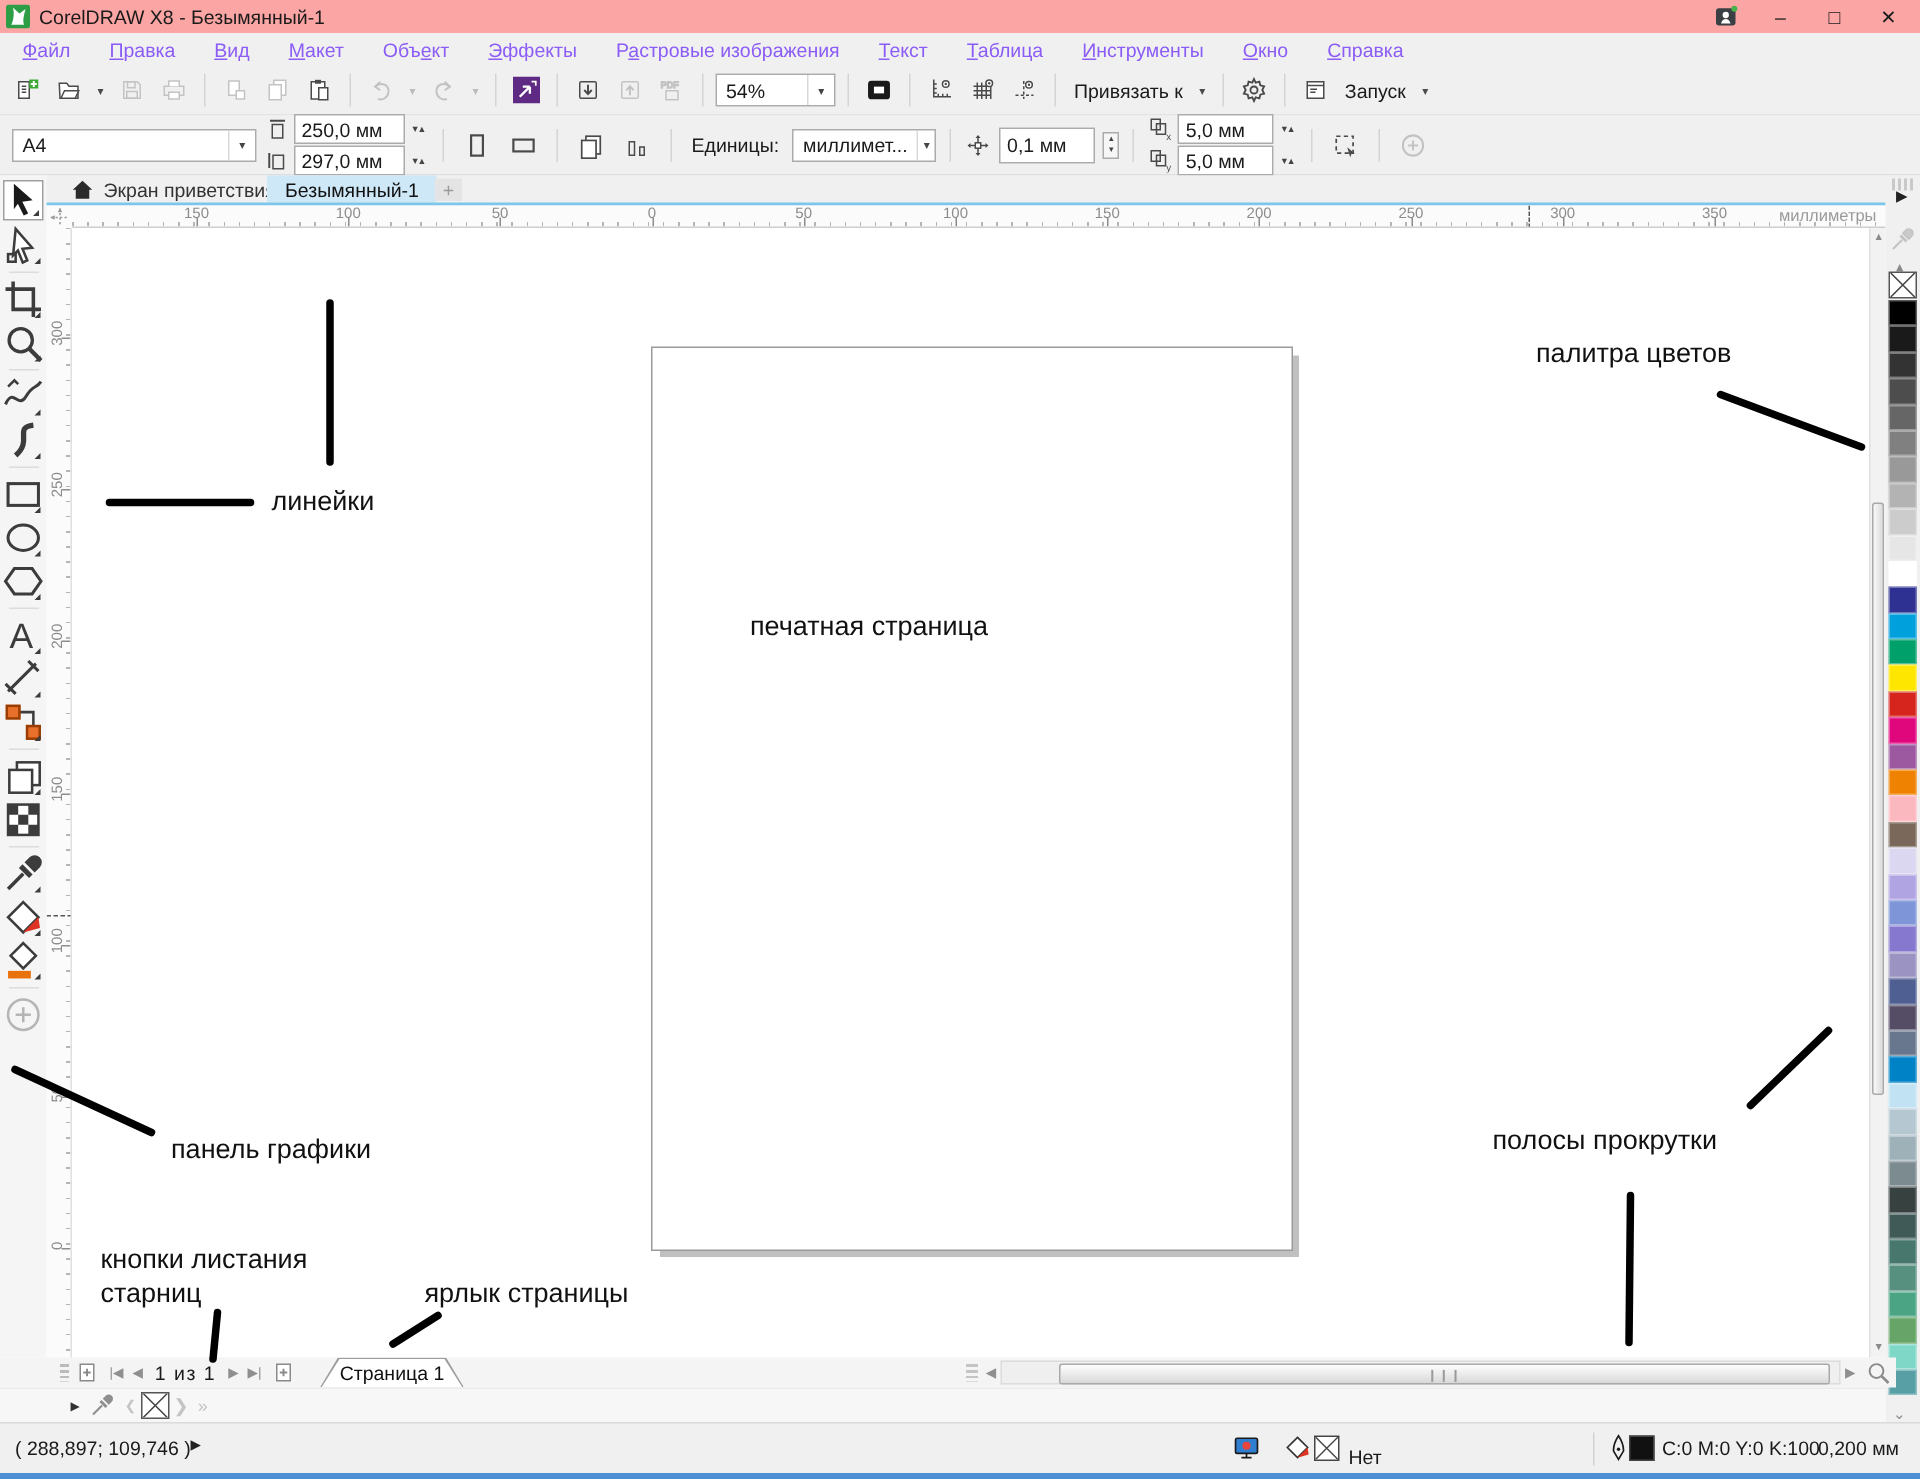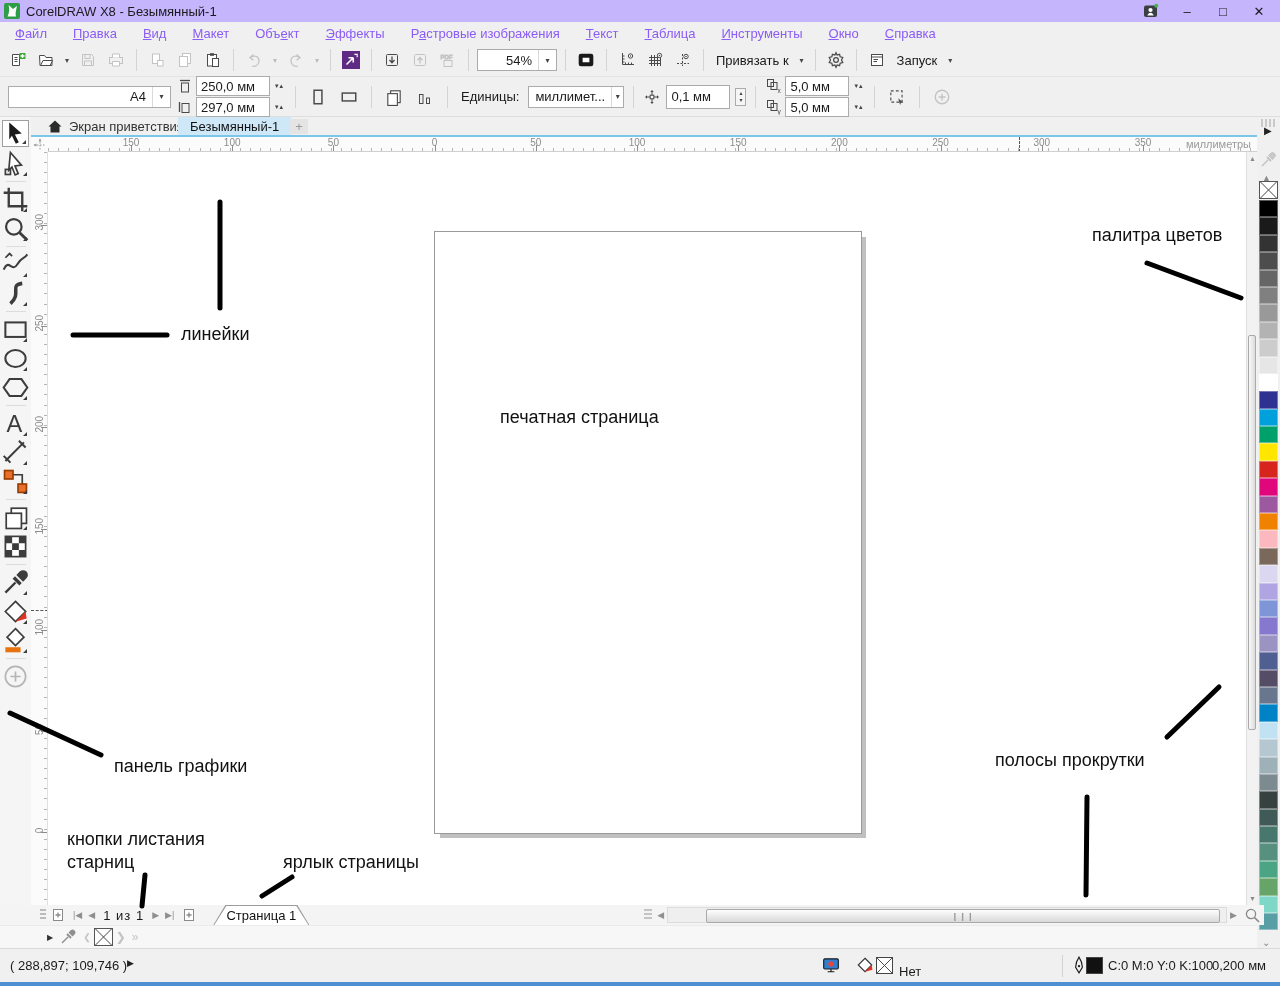--- a/index.html
+++ b/index.html
@@ -6,36 +6,36 @@
   body{font-family:"Liberation Sans",sans-serif;font-size:13px;color:#1a1a1a;background:#fff;}
   #app{position:relative;width:1280px;height:986px;background:#fff;overflow:hidden;}
   .abs{position:absolute;}
   .ic{display:inline-flex;width:18px;height:18px;align-items:center;justify-content:center;color:#4a4a4a;}
   .ic svg{width:16px;height:16px;}
   .ic.big svg{width:18px;height:18px;}
   .disabled{color:#bcbcbc !important;}
   .disabled svg *{stroke:#c3c3c3 !important;}
   .disabled svg [fill]:not([fill="none"]):not([fill="#fff"]){fill:#c9c9c9 !important;}
   
-  #titlebar{left:0;top:0;width:1280px;height:22px;background:#c4b5fd;display:flex;align-items:center;}
+  #titlebar{left:0;top:0;width:1280px;height:22px;background:#fca5a5;display:flex;align-items:center;}
   #titlebar .logo{width:16px;height:16px;margin:0 6px 0 4px;}
   #titlebar .title{font-size:13px;color:#1a1a1a;}
   #titlebar .winbtns{margin-left:auto;display:flex;align-items:center;gap:18px;padding-right:12px;}
   #titlebar .winbtn{font-size:13px;color:#1a1a1a;width:18px;text-align:center;}
   
   #menubar{left:0;top:22px;width:1280px;height:22px;background:#f0f0f0;display:flex;align-items:center;padding-left:2px;box-sizing:border-box;}
   .menu-item{padding:2px 13px;white-space:nowrap;color:#8b5cf6;}
   .menu-item u{text-decoration:underline;}
   
   #toolbar{left:0;top:44px;width:1280px;height:33px;background:#f0f0f0;display:flex;align-items:center;gap:4px;padding-left:6px;box-sizing:border-box;border-bottom:1px solid #e3e3e3;}
   .tbtn{display:inline-flex;align-items:center;justify-content:center;width:24px;height:24px;}
   .tsep{width:1px;height:22px;background:#d4d4d4;margin:0 4px;}
   .caret{font-size:8px;color:#4a4a4a;width:10px;text-align:center;}
   .combo{background:#fff;border:1px solid #ababab;height:22px;display:flex;align-items:center;box-sizing:border-box;}
-  .combo .val{padding:0 6px;flex:1;text-align:right;}
+  .combo .val{padding:0 6px;flex:1;}
   .combo .cbtn{width:17px;height:100%;display:flex;align-items:center;justify-content:center;font-size:8px;color:#444;border-left:1px solid #d9d9d9;}
   .tlabel{padding:0 4px;white-space:nowrap;}
   
   #propbar{left:0;top:77px;width:1280px;height:40px;background:#f0f0f0;display:flex;align-items:center;gap:5px;padding-left:8px;box-sizing:border-box;border-bottom:1px solid #dedede;}
   .pfield{background:#fff;border:1px solid #ababab;height:20px;display:flex;align-items:center;padding:0 4px;box-sizing:border-box;}
   .spin2{display:flex;gap:1px;font-size:7px;color:#444;padding:0 3px;}
   .spinv{display:flex;flex-direction:column;font-size:6px;color:#444;line-height:7px;border:1px solid #ababab;background:#f6f6f6;padding:1px 3px;}
   .sizeblock{display:flex;flex-direction:column;gap:1px;}
   .sizerow{display:flex;align-items:center;gap:2px;}
   .pbtn{display:inline-flex;align-items:center;justify-content:center;width:26px;height:26px;}
@@ -788,21 +788,21 @@
           <circle cx="8" cy="9" r="1" fill="#1a1a1a"></circle>
         </svg>
       </span>
     <span class="sb-swatch" style="left:1086px;background:#111"></span>
     <span class="abs" style="left:1108px;top:9px">C:0 M:0 Y:0 K:100</span>
     <span class="abs" style="left:1212px;top:9px">0,200 мм</span>
   </div>
   <div id="bluestrip" class="abs"></div>
 
   <div class="ann" style="left:181px;top:324px">линейки</div>
-  <div class="ann" style="left:1092px;top:225px">палитра цветов</div>
+  <div class="ann" style="left:1024px;top:225px">палитра цветов</div>
   <div class="ann" style="left:500px;top:407px">печатная страница</div>
   <div class="ann" style="left:114px;top:756px">панель графики</div>
   <div class="ann" style="left:995px;top:750px">полосы прокрутки</div>
   <div class="ann" style="left:67px;top:829px">кнопки листания</div>
   <div class="ann" style="left:67px;top:852px">старниц</div>
   <div class="ann" style="left:283px;top:852px">ярлык страницы</div>
 
   <svg id="overlay">
     <line x1="220" y1="202" x2="220" y2="308" stroke="#000" stroke-width="5" stroke-linecap="round"></line>
     <line x1="73" y1="335" x2="167" y2="335" stroke="#000" stroke-width="5" stroke-linecap="round"></line>

